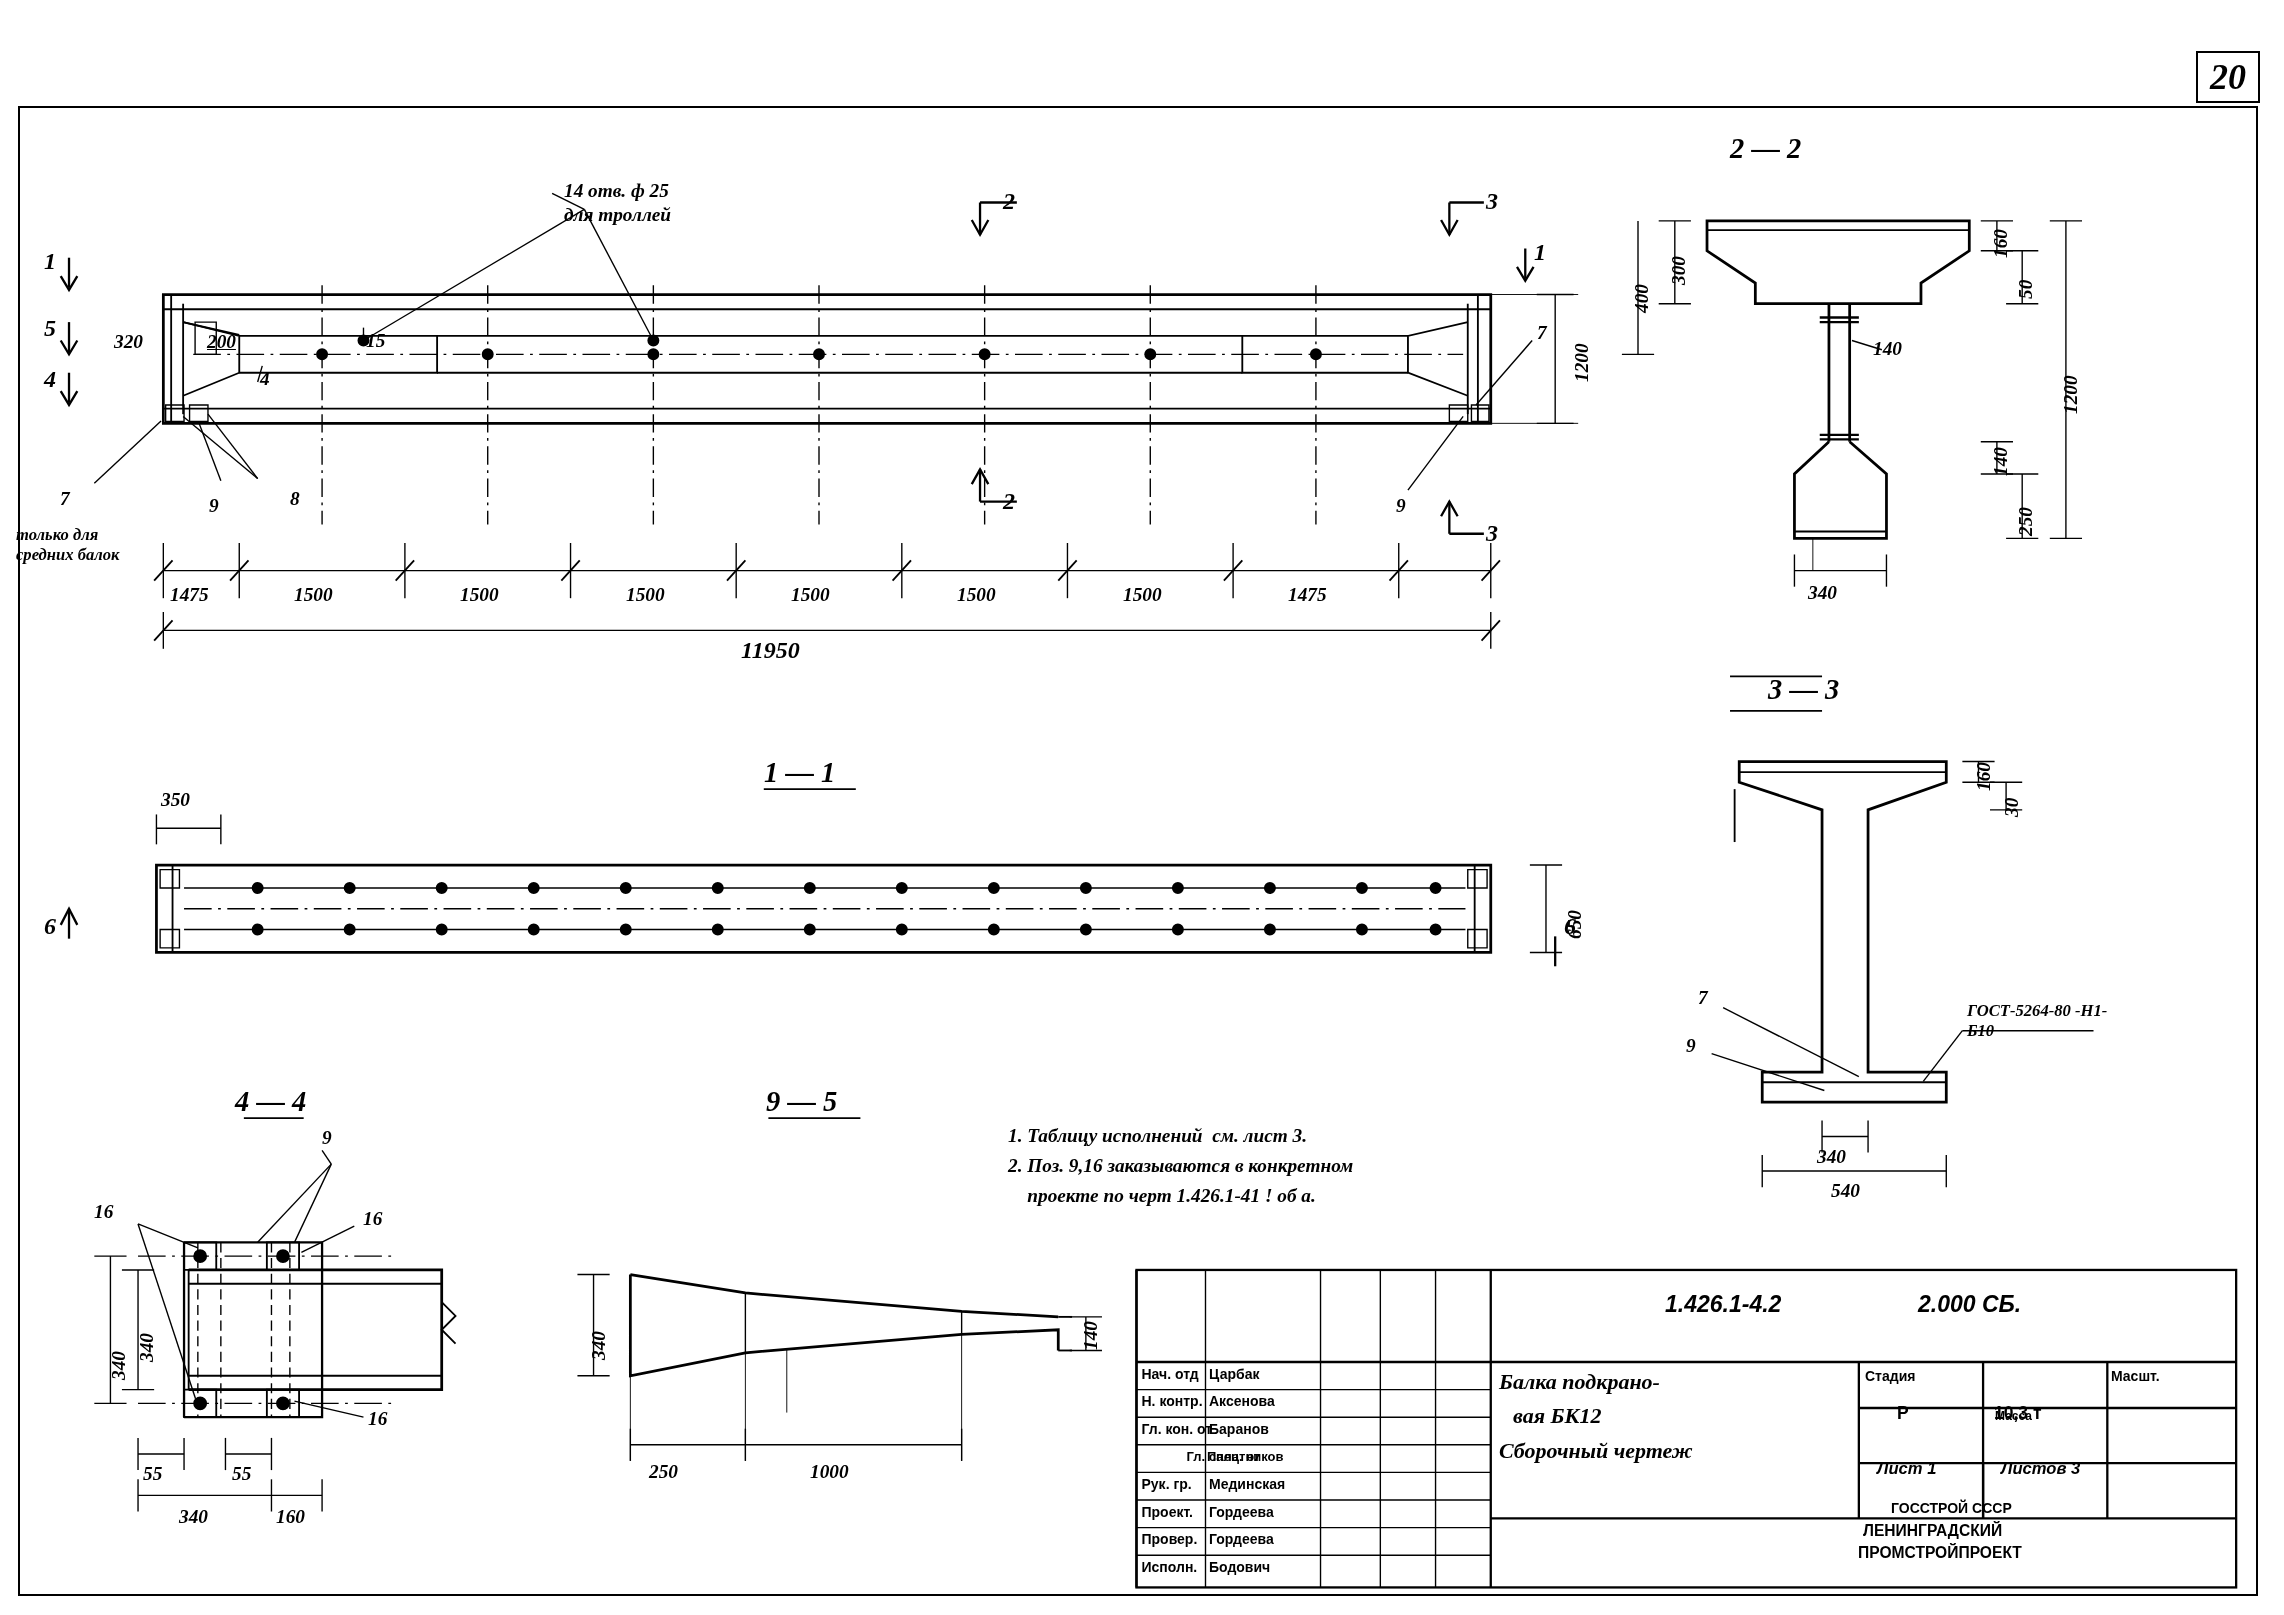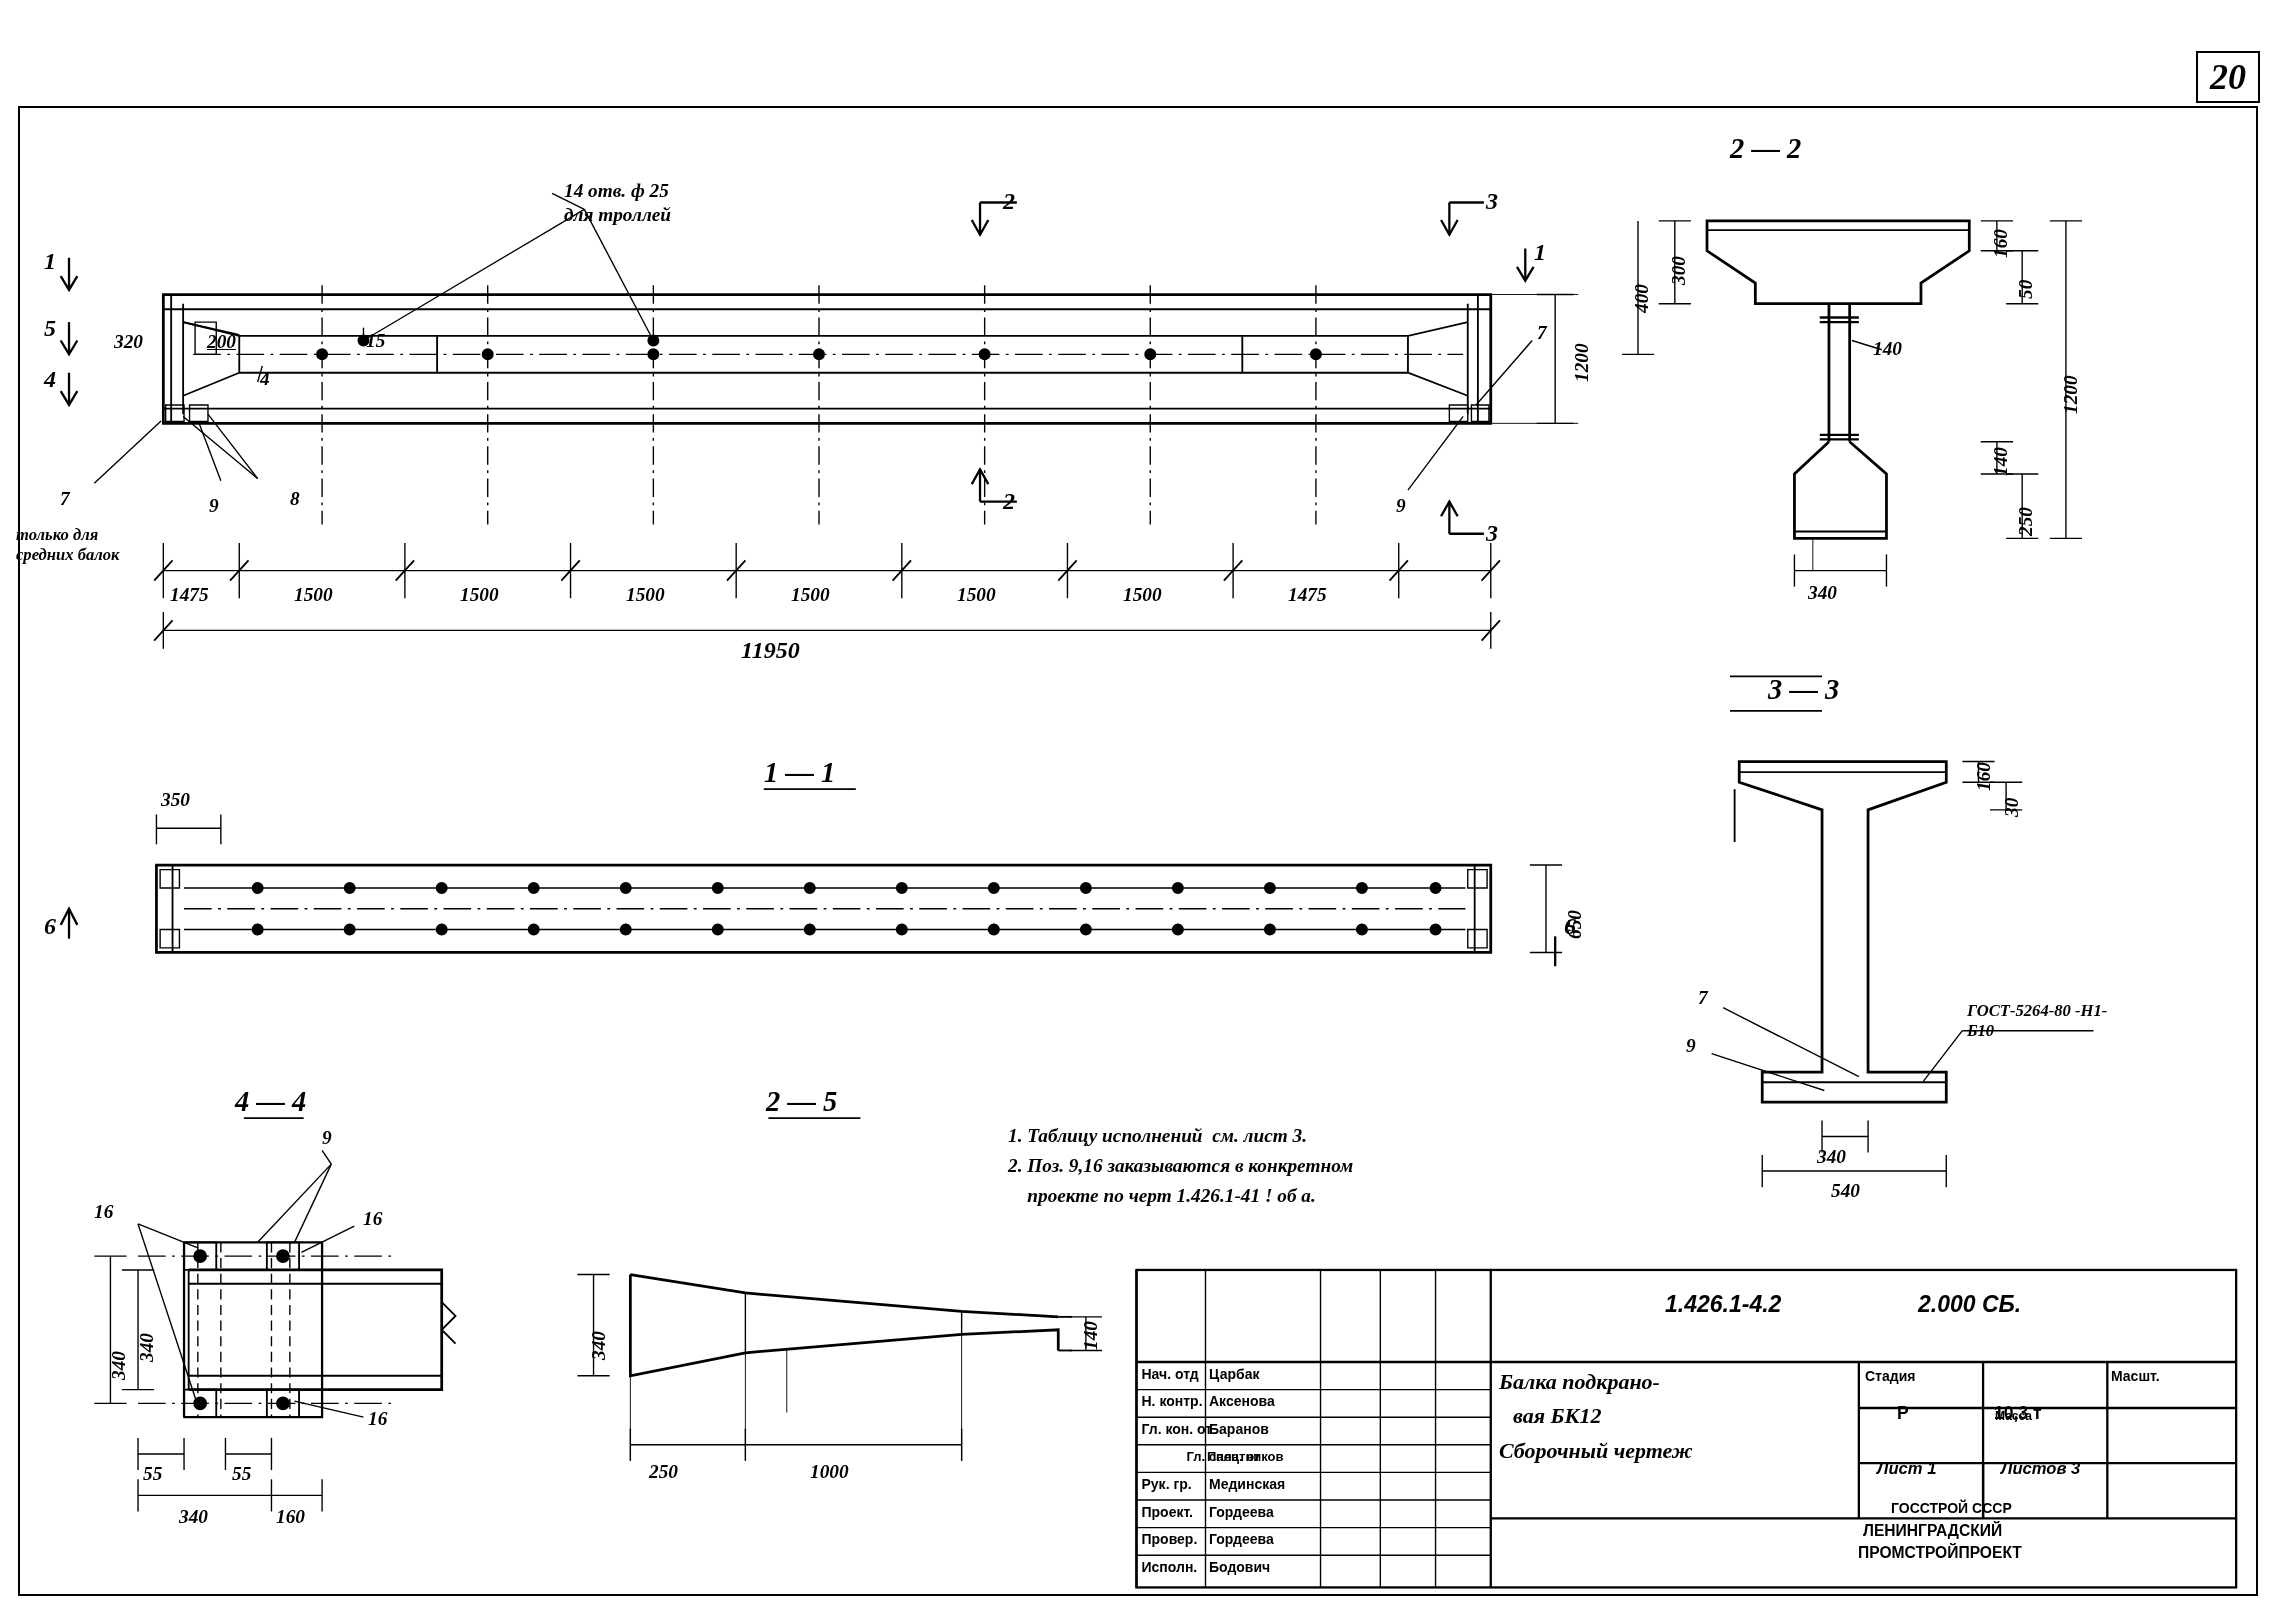--- a/index.html
+++ b/index.html
@@ -488,21 +488,21 @@
   <div class="lbl md" style="left:94px;top:1201px;">16</div>
   <div class="lbl md" style="left:363px;top:1208px;">16</div>
   <div class="lbl md" style="left:368px;top:1408px;">16</div>
   <div class="lbl md vert" style="left:136px;top:1362px;">340</div>
   <div class="lbl md vert" style="left:108px;top:1380px;">340</div>
   <div class="lbl md" style="left:143px;top:1463px;">55</div>
   <div class="lbl md" style="left:232px;top:1463px;">55</div>
   <div class="lbl md" style="left:179px;top:1506px;">340</div>
   <div class="lbl md" style="left:276px;top:1506px;">160</div>
 
-  <div class="lbl xl" style="left:766px;top:1086px;">2 — 5</div>
+  <div class="lbl xl" style="left:766px;top:1086px;">9 — 5</div>
   <div class="lbl md vert" style="left:588px;top:1360px;">340</div>
   <div class="lbl md vert" style="left:1080px;top:1350px;">140</div>
   <div class="lbl md" style="left:649px;top:1461px;">250</div>
   <div class="lbl md" style="left:810px;top:1461px;">1000</div>
 
   <div class="lbl md" style="left:1008px;top:1125px;">1. Таблицу исполнений  см. лист 3.</div>
   <div class="lbl md" style="left:1008px;top:1155px;">2. Поз. 9,16 заказываются в конкретном</div>
   <div class="lbl md" style="left:1008px;top:1185px;">    проекте по черт 1.426.1-41 ! об а.</div>
 
   <div class="tblock">

